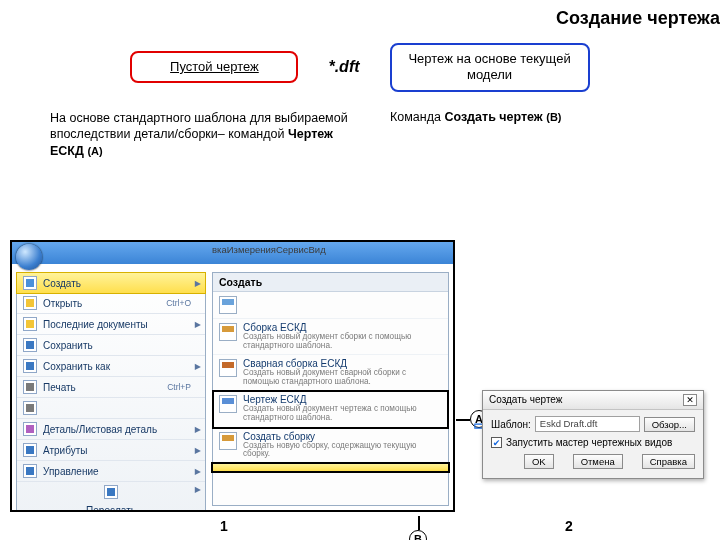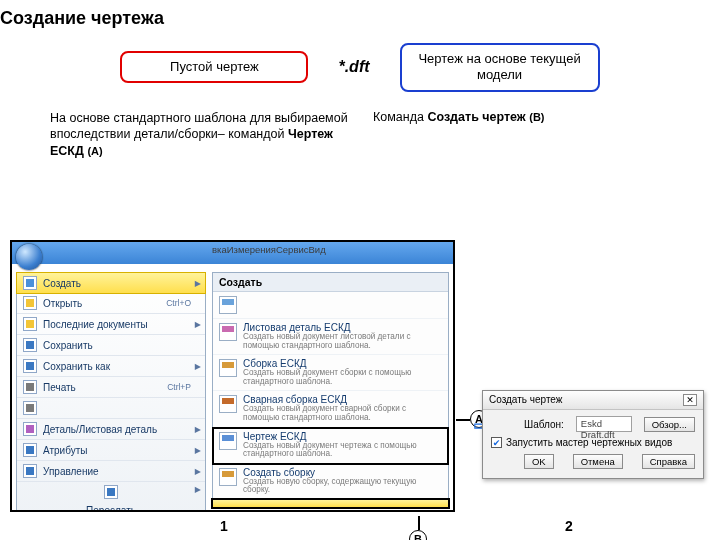--- a/index.html
+++ b/index.html
@@ -1,24 +1,24 @@
 <!DOCTYPE html>
 <html><head>
 <meta charset="utf-8">
 <style>
   * { box-sizing: border-box; }
   html, body { margin:0; padding:0; }
   body { width:720px; height:540px; font-family: Arial, sans-serif; color:#000; font-size:12px; position:relative; background:#fff; overflow:hidden; }
-  .title { text-align:left; font-weight:bold; font-size:18px; margin-top:8px; }
+  .title { text-align:right; font-weight:bold; font-size:18px; margin-top:8px; }
   .headrow { display:flex; justify-content:center; align-items:center; gap:30px; margin-top:14px; }
   .pill { border:2px solid; border-radius:8px; padding:6px 16px; text-align:center; font-size:13px; line-height:1.25; }
-  .pill.red { border-color:#e10000; width:188px; }
+  .pill.red { border-color:#e10000; width:168px;text-decoration:underline; }
   .pill.blue { border-color:#1a3fd0; width:200px; }
   .ext { font-weight:bold; font-style:italic; font-size:16px; }
-  .descrow { display:flex; gap:13px; margin:18px 50px 6px 50px; font-size:12.5px; }
+  .descrow { display:flex; gap:30px; margin:18px 50px 6px 50px; font-size:12.5px; }
   .descL { flex:0 0 310px; line-height:1.35; }
   .descR { flex:1; }
   .b { font-weight:bold; }
   .suf { font-weight:bold; font-size:11px; }
 
   .fig { position:absolute; left:10px; bottom:6px; width:700px; height:300px; }
   .figlabel { position:absolute; bottom:0; font-weight:bold; font-size:14px; }
   .figlabel.l1 { left:210px; }
   .figlabel.l2 { left:555px; }
 
@@ -48,21 +48,21 @@
 
   
   .call { position:absolute; width:18px; height:18px; border:1.5px solid #000; border-radius:50%; background:#fff; font-size:11px; font-weight:bold; display:flex; align-items:center; justify-content:center; }
   .line { position:absolute; height:1.5px; background:#000; }
 
   
   .arrow { position:absolute; right:218px; bottom:95px; font-size:22px; color:#1a6be0; }
   .dlg { position:absolute; right:6px; bottom:55px; width:222px; border:1px solid #8b8b8b; background:#f2f2f2; font-size:10px; box-shadow:1px 2px 4px rgba(0,0,0,.3); }
   .dlg .titlebar { background:linear-gradient(#fefefe,#e5e5e5); padding:3px 6px; display:flex; justify-content:space-between; border-bottom:1px solid #c3c3c3;}
   .dlg .body { padding:6px 8px; }
-  .dlg .row1 { display:flex; align-items:center; gap:12px; margin-bottom:5px;margin-left:33px; }
+  .dlg .row1 { display:flex; align-items:center; gap:4px; margin-bottom:5px; }
   .dlg .field { flex:1; height:16px; border:1px solid #a0a0a0; background:#fff; padding:1px 4px; font-size:9.5px; color:#444; }
   .dlg .btn { border:1px solid #8a8a8a; background:linear-gradient(#fdfdfd,#e4e4e4); padding:1px 7px; font-size:9.5px;text-align:center; }
   .dlg .chkrow { display:flex; align-items:center; gap:4px; margin-bottom:6px; }
   .dlg .chk { width:11px; height:11px; border:1px solid #5a5a5a; background:#fff; display:flex; align-items:center; justify-content:center; font-size:9px; color:#1a6be0; }
   .dlg .footer { display:flex; gap:19px; justify-content:flex-end; padding-bottom:3px;}
   .xbox { width:14px; height:12px; border:1px solid #8a8a8a; background:#fff; font-size:9px; text-align:center; line-height:10px; }
 </style>
 </head>
 <body>
 
@@ -148,27 +148,20 @@
           <span class="ic" style="--c: #3a78c2;"></span>
           <span>Переслать</span>
           <span class="chev">▶</span>
         </div>
       </div>
     <div class="submenu">
       <div class="sm-head">Создать</div>
       <div id="submenu-body">
           <div class="sm-item">
             <div class="sm-icon" style="--c: #6aa3db;"></div>
-          </div>
-          <div class="sm-item">
-            <div class="sm-icon" style="--c: #c96ab0;"></div>
-            <div class="sm-text">
-              <div class="t1">Листовая деталь ЕСКД</div>
-              <div class="t2">Создать новый документ листовой детали с помощью стандартного шаблона.</div>
-            </div>
           </div>
           <div class="sm-item">
             <div class="sm-icon" style="--c: #d79a3a;"></div>
             <div class="sm-text">
               <div class="t1">Сборка ЕСКД</div>
               <div class="t2">Создать новый документ сборки с помощью стандартного шаблона.</div>
             </div>
           </div>
           <div class="sm-item">
             <div class="sm-icon" style="--c: #c46a2a;"></div>

